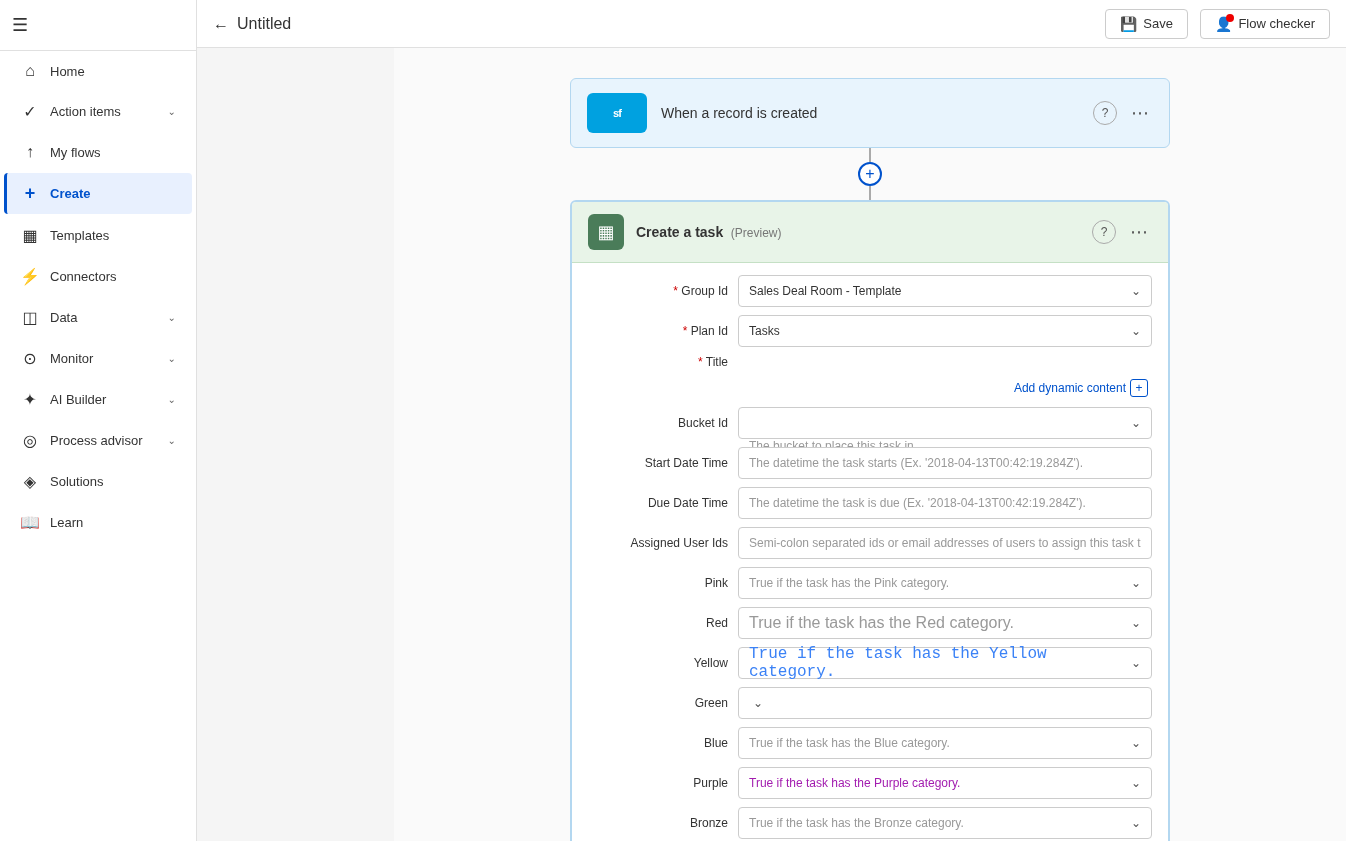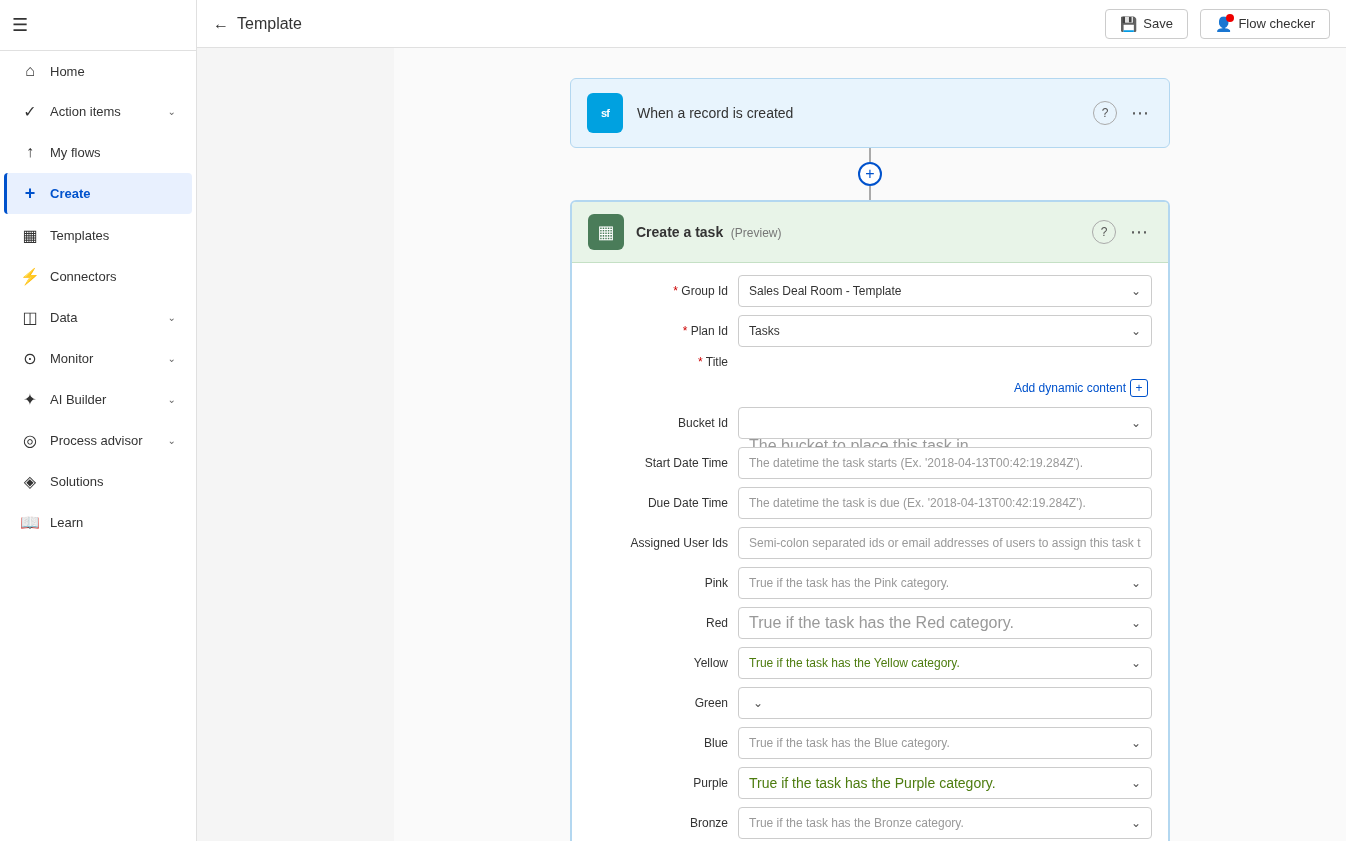--- a/index.html
+++ b/index.html
@@ -156,21 +156,21 @@
       background: #e8f4fd;
       border: 1px solid #b3d7f0;
       border-radius: 6px;
       width: 600px;
       display: flex;
       align-items: center;
       padding: 14px 16px;
       position: relative;
     }
     .trigger-icon-sf {
-      width: 36px;
+      width: 60px;
       height: 40px;
       border-radius: 6px;
       background: #00a1e0;
       display: flex;
       align-items: center;
       justify-content: center;
       margin-right: 14px;
       flex-shrink: 0;
     }
     .sf-logo {
@@ -427,21 +427,21 @@
   </div>
 
   <div class="sidebar-item">
     <span class="icon">📖</span>
     <span>Learn</span>
   </div>
 </nav>
 
 <header class="header">
   <span class="header-back">←</span>
-  <span class="header-title">Template</span>
+  <span class="header-title">Untitled</span>
   <div class="header-actions">
     <button class="btn-save">
       <span style="font-size:14px;">💾</span>
       <span>Save</span>
     </button>
     <button class="btn-flow-checker">
       <span class="icon-relative">
         <span style="font-size:14px;">👤</span>
         <span class="notification-dot"></span>
       </span>
@@ -507,21 +507,21 @@
           <div class="form-row add-dynamic">
             <div style="width: 150px; min-width: 150px;"></div>
             <div class="add-dynamic-link" style="display: flex; flex: 1 1 0%; justify-content: flex-end; padding-right: 4px;">
               <span>Add dynamic content</span>
               <span class="plus-btn">+</span>
             </div>
           </div>
           <div class="form-row">
             <div class="form-label">Bucket Id</div>
             <div class="form-control">
-              <span style="color: rgb(153, 153, 153); font-size: 16px; flex: 1 1 0%; margin-top: 46px;">The bucket to place this task in.</span>
+              <span style="color: rgb(153, 153, 153); font-size: 12px; flex: 1 1 0%; margin-top: 46px;">The bucket to place this task in.</span>
               <span class="chevron-down">⌄</span>
             </div>
           </div>
           <div class="form-row">
             <div class="form-label">Start Date Time</div>
             <div class="form-control">
               <input type="text" class="form-input" placeholder="The datetime the task starts (Ex. '2018-04-13T00:42:19.284Z')." style="">
             </div>
           </div>
           <div class="form-row">
@@ -546,41 +546,41 @@
           <div class="form-row">
             <div class="form-label">Red</div>
             <div class="form-control">
               <span style="color: rgb(153, 153, 153); font-size: 16px; flex: 1 1 0%;">True if the task has the Red category.</span>
               <span class="chevron-down">⌄</span>
             </div>
           </div>
           <div class="form-row">
             <div class="form-label">Yellow</div>
             <div class="form-control">
-              <span style="color: #4d7c0f; font-size: 12px; flex: 1 1 0%;">True if the task has the Yellow category.</span>
+              <span style="color: #3b82f6; font-size: 16px; flex: 1 1 0%; font-family: Liberation Mono, monospace;">True if the task has the Yellow category.</span>
               <span class="chevron-down">⌄</span>
             </div>
           </div>
           <div class="form-row">
             <div class="form-label">Green</div>
             <div class="form-control">
               <span class="chevron-down">⌄</span>
             </div>
           </div>
           <div class="form-row">
             <div class="form-label">Blue</div>
             <div class="form-control">
               <span style="color: rgb(153, 153, 153); font-size: 12px; flex: 1 1 0%;">True if the task has the Blue category.</span>
               <span class="chevron-down">⌄</span>
             </div>
           </div>
           <div class="form-row">
             <div class="form-label">Purple</div>
             <div class="form-control">
-              <span style="color: #4d7c0f; font-size: 14px; flex: 1 1 0%;">True if the task has the Purple category.</span>
+              <span style="color: #a21caf; font-size: 12px; flex: 1 1 0%;">True if the task has the Purple category.</span>
               <span class="chevron-down">⌄</span>
             </div>
           </div>
           <div class="form-row">
             <div class="form-label">Bronze</div>
             <div class="form-control">
               <span style="color: rgb(153, 153, 153); font-size: 12px; flex: 1 1 0%;">True if the task has the Bronze category.</span>
               <span class="chevron-down">⌄</span>
             </div>
           </div>

